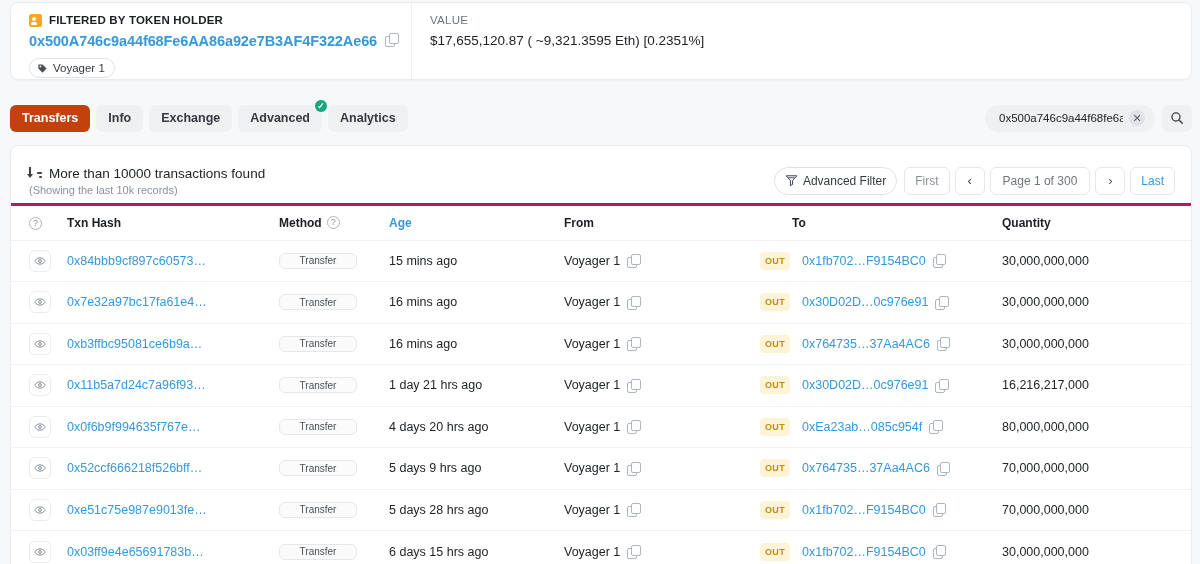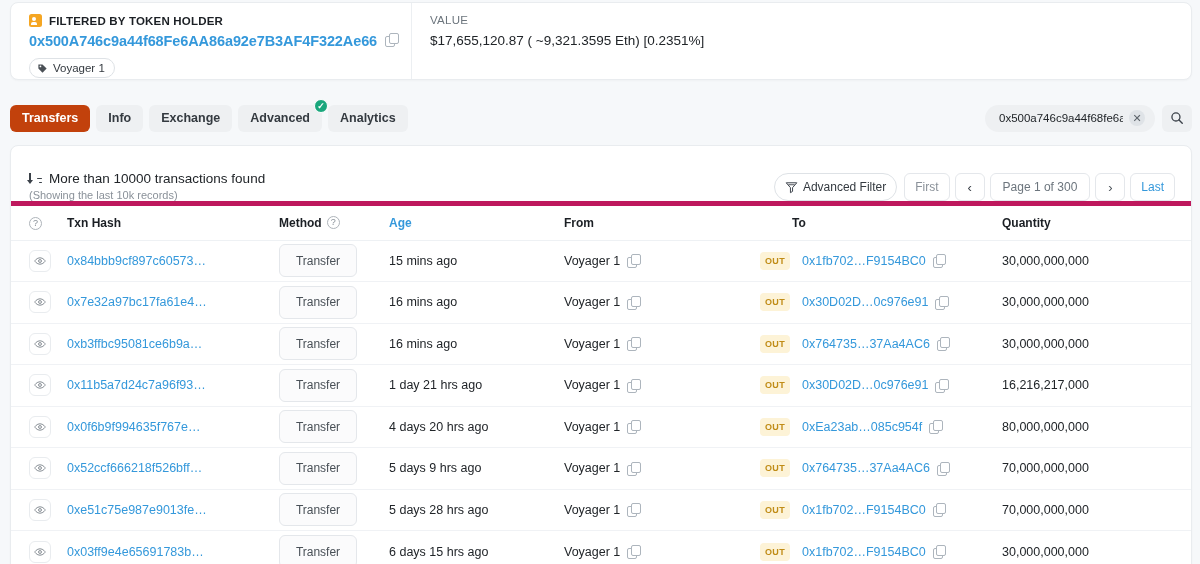--- a/index.html
+++ b/index.html
@@ -26,21 +26,21 @@
   .summary-cell { padding: 11px 0 0 18px; position: relative; }
   .summary-cell.c1 { width: 400px; }
   .summary-cell.c2 { width: 390px; border-left: 1px solid #eceff2; }
   .summary-cell.c3 { width: 392px; border-left: 1px solid #eceff2; }
 
   .sum-label {
     font-size: 11.5px; color: #6c757d; letter-spacing: .25px;
     text-transform: uppercase; font-weight: 400;
   }
   .sum-label.bold { color: #1b1f24; font-weight: 700; font-size: 11.5px; letter-spacing: .2px; }
-  .label-row { display: flex; align-items: center; gap: 7px; }
+  .label-row { display: flex; align-items: flex-start; gap: 7px; }
 
   .holder-icon {
     width: 13px; height: 13px; border-radius: 2.5px;
     background: #f5a623; position: relative; flex: 0 0 auto;
     display: inline-block;
   }
   .holder-icon::before {
     content: ""; position: absolute; left: 2.5px; top: 2.5px;
     width: 4px; height: 4px; border-radius: 50%; background: #fff;
   }
@@ -119,22 +119,22 @@
   
   .table-card {
     position: absolute; left: 10px; top: 145px;
     width: 1182px; height: 430px;
     background: #fff; border: 1px solid #e9ecef;
     border-radius: 8px; overflow: hidden;
     box-shadow: 0 1px 2px rgba(16,24,40,0.03);
   }
   .table-top {
     height: 60px; padding: 12px 16px 0 18px;
-    display: flex; align-items: flex-end;
-    border-bottom: 5px solid #be185d;
+    display: flex; align-items: center;
+    border-bottom: 3px solid #be185d;
   }
   .found-wrap { display: flex; flex-direction: column; }
   .found-line { display: flex; align-items: center; gap: 7px; }
   .found-main { font-size: 13.5px; color: #212529; }
   .found-sub { font-size: 11px; color: #8a9199; margin-top: 3px; }
 
   .sort-ico { width: 13px; height: 13px; position: relative; display:inline-block; flex:0 0 auto;}
   .sort-ico i {
     position: absolute; right: 0; height: 1.5px; background: #3b4149; border-radius:1px;
   }
@@ -196,23 +196,23 @@
   .eye-btn {
     width: 22px; height: 22px; border: 1px solid #e9ecef; border-radius: 6px;
     background: #fff; display: flex; align-items: center; justify-content: center;
     cursor: pointer; padding: 0;
   }
   .hash-link, .addr-cell-link {
     color: #3498db; font-size: 12.5px; text-decoration: none; cursor: pointer;
   }
   .method-pill {
     display: inline-flex; align-items: center; justify-content: center;
-    min-width: 78px; height: 33px; padding: 0 10px;
+    min-width: 78px; height: 16px; padding: 0 10px;
     border: 1px solid #e4e7eb; border-radius: 6px;
-    background: #fbfbfc; color: #495057; font-size: 12px;
+    background: #fbfbfc; color: #495057; font-size: 10px;
   }
   .cell-flex { display: flex; align-items: center; gap: 7px; }
   .out-badge {
     display: inline-flex; align-items: center; justify-content: center;
     width: 30px; height: 18px; border-radius: 4px;
     background: #fdf3d7; color: #c08c16;
     font-size: 9px; font-weight: 700; letter-spacing: .3px;
   }
 
   

